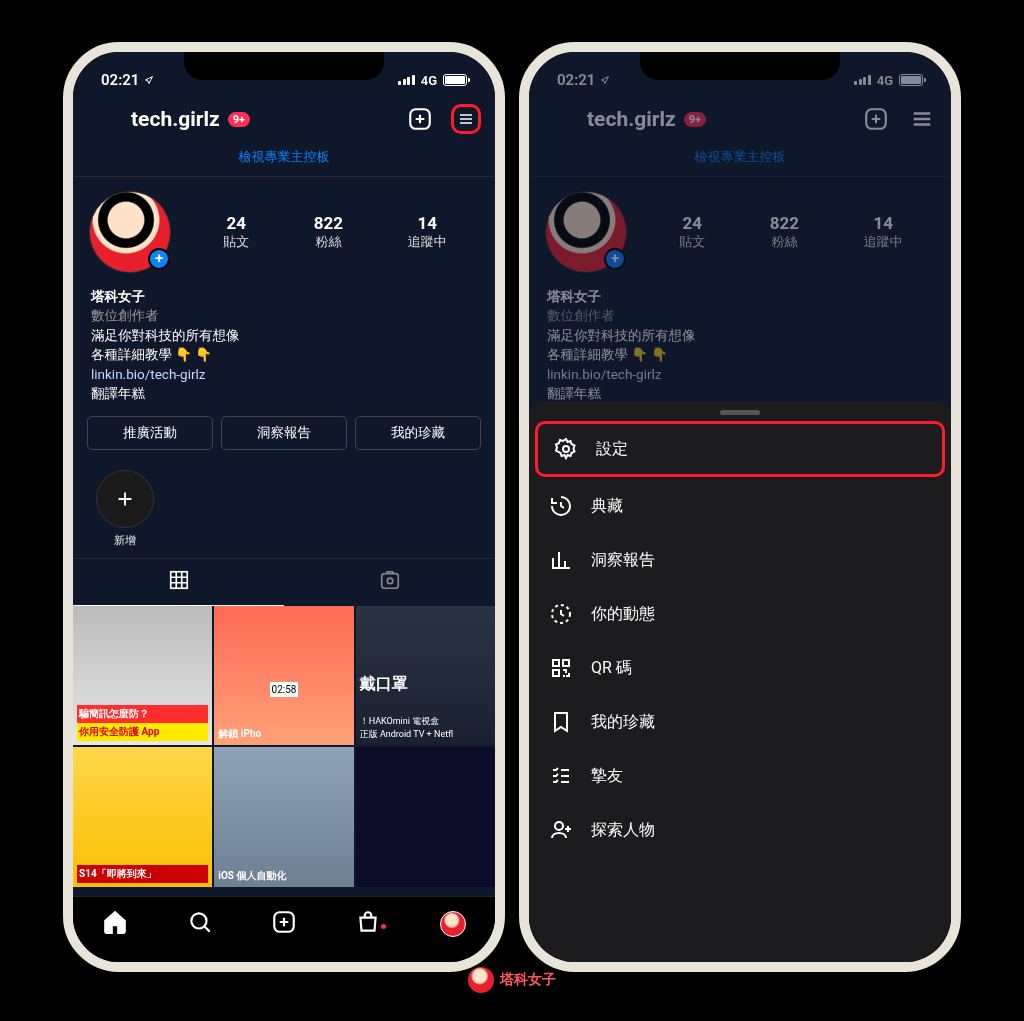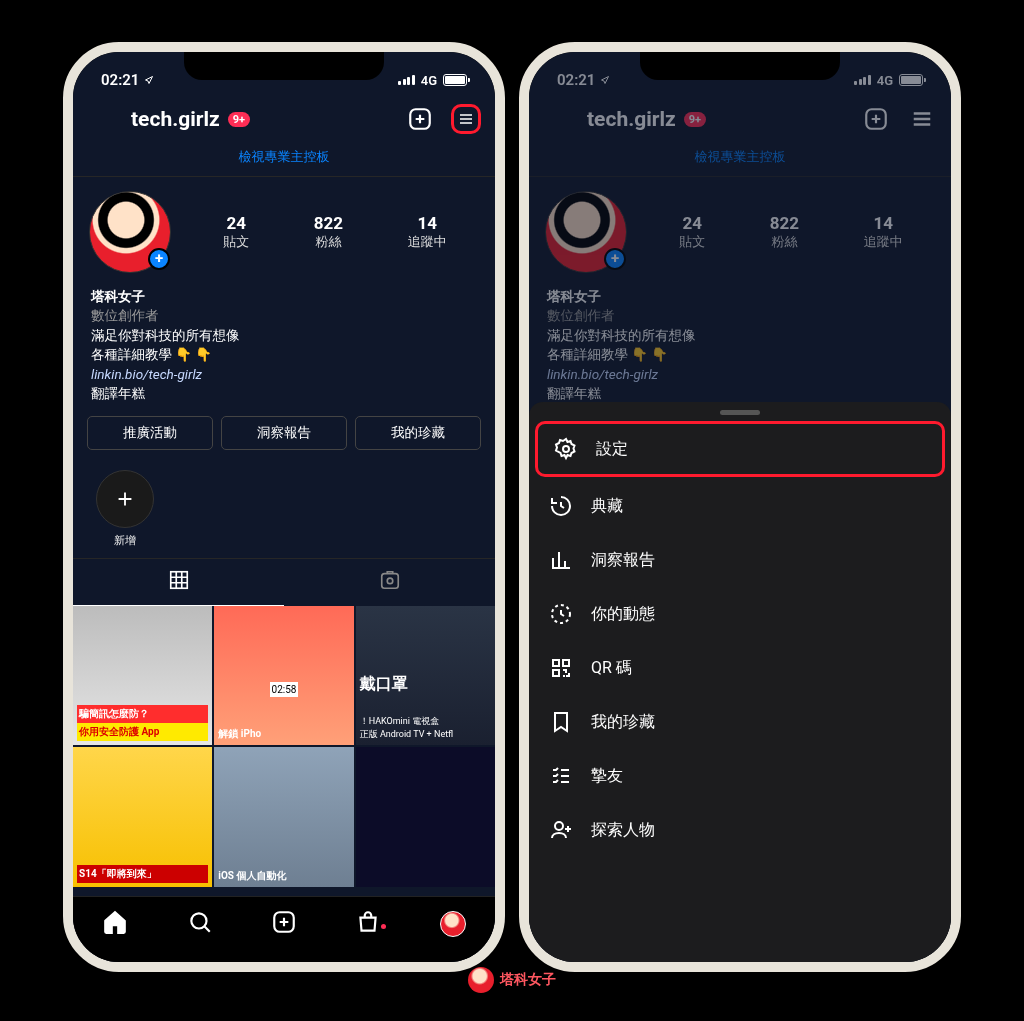--- a/index.html
+++ b/index.html
@@ -30,21 +30,21 @@
   .divider { height:0.5px; background:#262626; }
   .prow { display:flex; align-items:center; padding:14px 16px; gap:20px; }
   .avatar { width:82px; height:82px; border-radius:50%; position:relative; background:radial-gradient(circle at 45% 35%, #ffe2c8 0 26%, #000 28% 40%, #ffe2c8 42% 48%, #e81f2c 50% 100%); border:1px solid #333; }
   .avatar-plus { position:absolute; right:0; bottom:2px; width:22px; height:22px; border-radius:50%; background:#0a84ff; border:2.5px solid #000; display:flex; align-items:center; justify-content:center; color:#fff; font-weight:700; font-size:15px; line-height:1; }
   .stats { flex:1; display:flex; justify-content:space-around; text-align:center; }
   .stat-n { font-size:17px; font-weight:700; }
   .stat-l { font-size:13px; color:#ddd; }
   .bio { padding:0 18px 12px 18px; font-size:13.5px; line-height:1.45; }
   .bio-name { font-weight:600; }
   .bio-cat { color:#999; }
-  .bio-link { color:#c7d9ff;font-style:italic; }
+  .bio-link { color:#c7d9ff; }
   .btns { padding:0 14px; }
   .btn-row { display:flex; gap:8px; margin-bottom:8px; }
   .btn { flex:1; border:1px solid #444; border-radius:5px; text-align:center; padding:7px 0; font-size:13.5px; font-weight:500; color:#fff; }
   .hl { display:flex; gap:22px; padding:12px 18px 10px 18px; }
   .hl-item { text-align:center; width:68px; }
   .hl-circle { width:58px; height:58px; border-radius:50%; border:1px solid #333; margin:0 auto 5px; background:#1a1a1a; display:flex; align-items:center; justify-content:center; color:#fff; }
   .hl-circle.wht { background:radial-gradient(circle,#fff 0 80%,#ddd 100%); }
   .hl-label { font-size:11px; color:#eee; white-space:nowrap; overflow:hidden; text-overflow:ellipsis; }
   .tabs { display:flex; border-top:0.5px solid #262626; }
   .tab { flex:1; text-align:center; padding:10px 0; }

